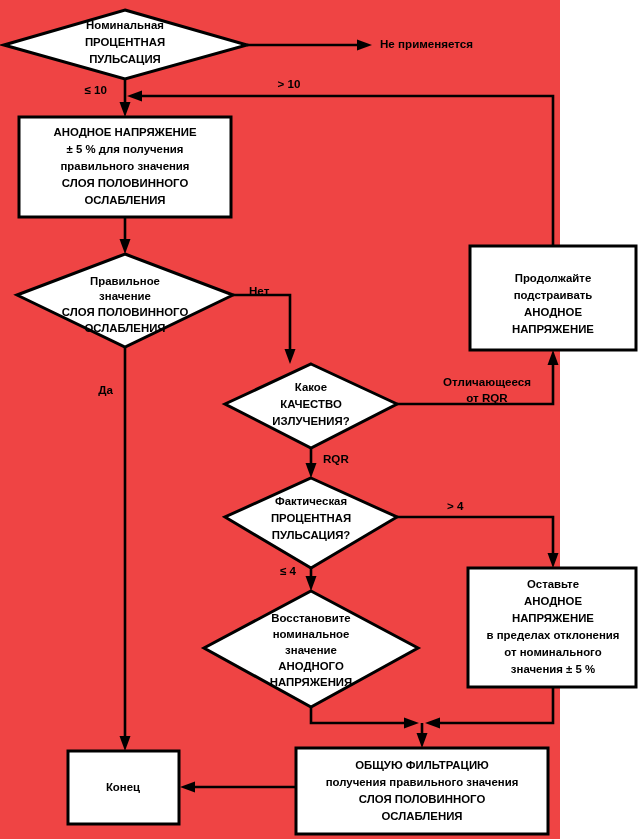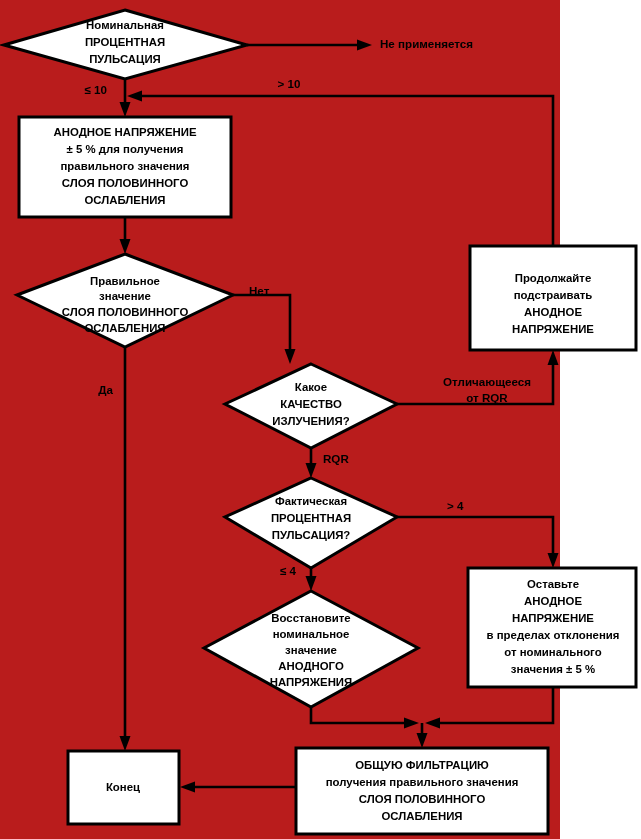--- a/index.html
+++ b/index.html
@@ -10,21 +10,21 @@
   body {
     font-family: "Liberation Sans", sans-serif;
     width: 641px;
     height: 839px;
     overflow: hidden;
   }
   #flow-root {
     position: relative;
     width: 560px;
     height: 839px;
-    background: #b91c1c;
+    background: #ef4444;
   }
   svg#flow-svg {
     display: block;
     width: 641px;
     height: 839px;
   }
   .shape-outline {
     fill: #ffffff;
     stroke: #000000;
     stroke-width: 3;

